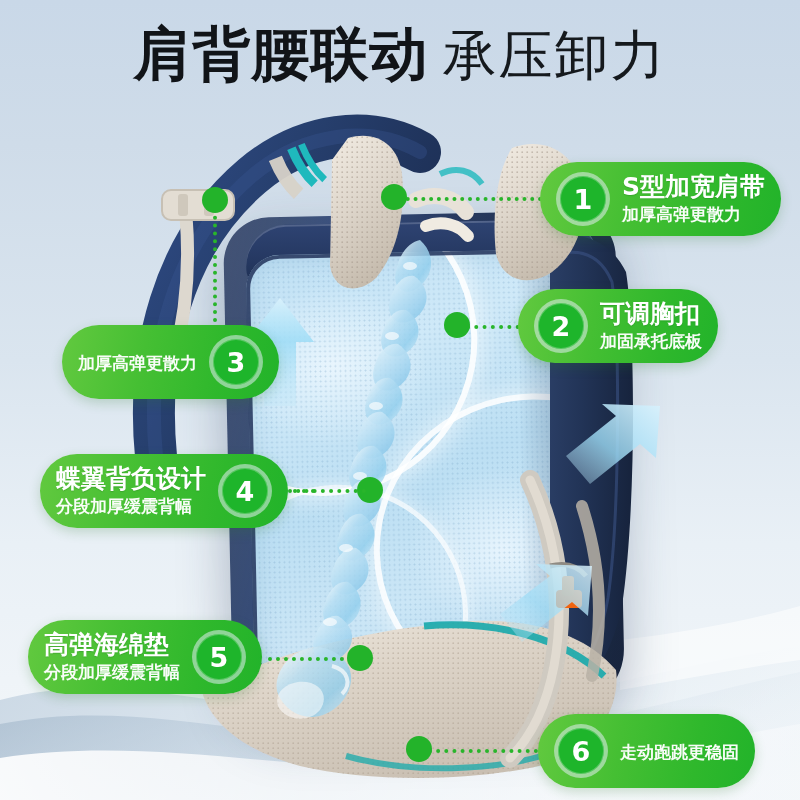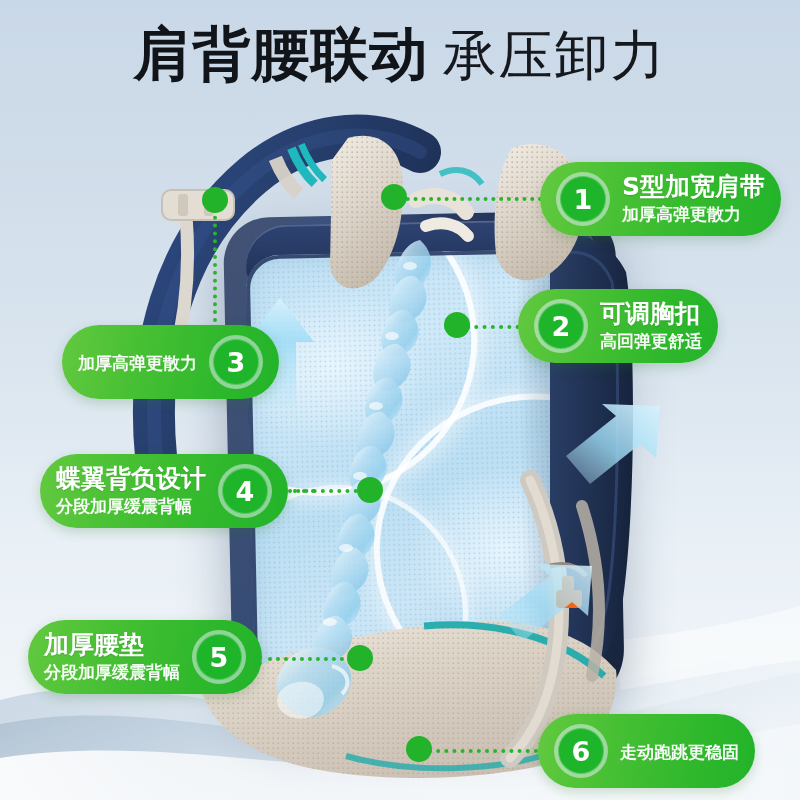--- a/index.html
+++ b/index.html
@@ -391,21 +391,21 @@
     </div>
   </div>
 
   <div class="callout badge-left" style="left:518px;top:289px;">
     <div class="badge">
       <div class="badge-ring"></div>
       <span class="badge-num">2</span>
     </div>
     <div class="ctext">
       <span class="ctitle">可调胸扣</span>
-      <span class="csub">高回弹更舒适</span>
+      <span class="csub">加固承托底板</span>
     </div>
   </div>
 
   <div class="callout badge-right" style="left:62px;top:325px;">
     <div class="badge">
       <div class="badge-ring"></div>
       <span class="badge-num">3</span>
     </div>
     <div class="ctext">
       <span class="csub">加厚高弹更散力</span>
@@ -422,21 +422,21 @@
       <span class="csub">分段加厚缓震背幅</span>
     </div>
   </div>
 
   <div class="callout badge-right" style="left:28px;top:620px;">
     <div class="badge">
       <div class="badge-ring"></div>
       <span class="badge-num">5</span>
     </div>
     <div class="ctext">
-      <span class="ctitle">加厚腰垫</span>
+      <span class="ctitle">高弹海绵垫</span>
       <span class="csub">分段加厚缓震背幅</span>
     </div>
   </div>
 
   <div class="callout badge-left" style="left:538px;top:714px;">
     <div class="badge">
       <div class="badge-ring"></div>
       <span class="badge-num">6</span>
     </div>
     <div class="ctext">

